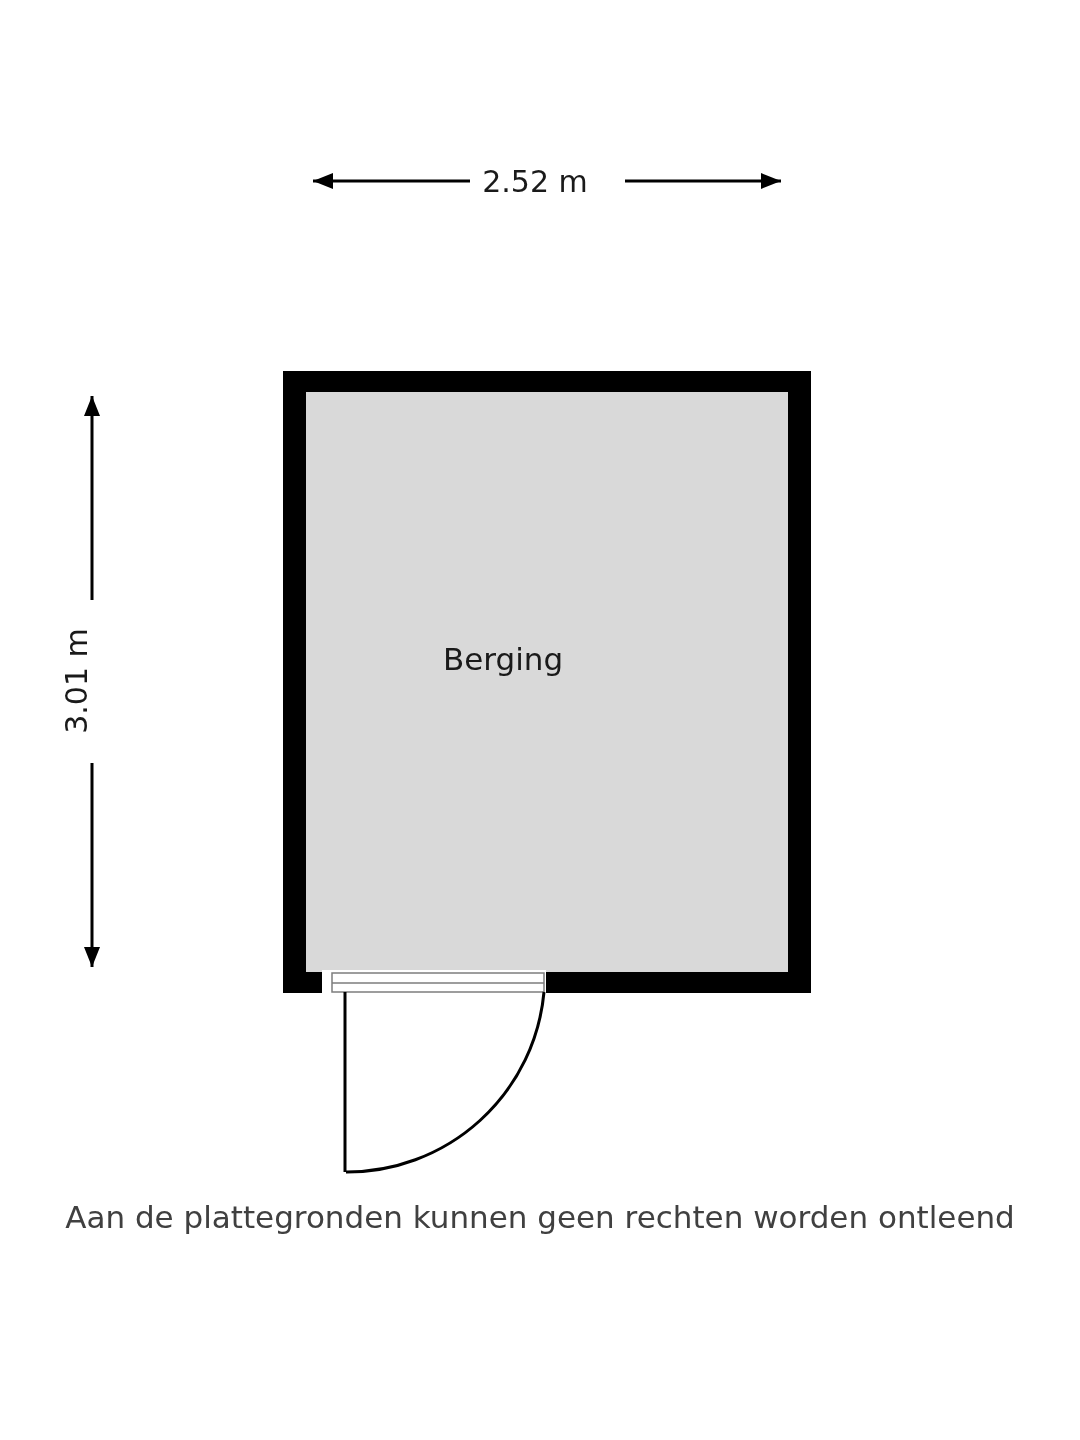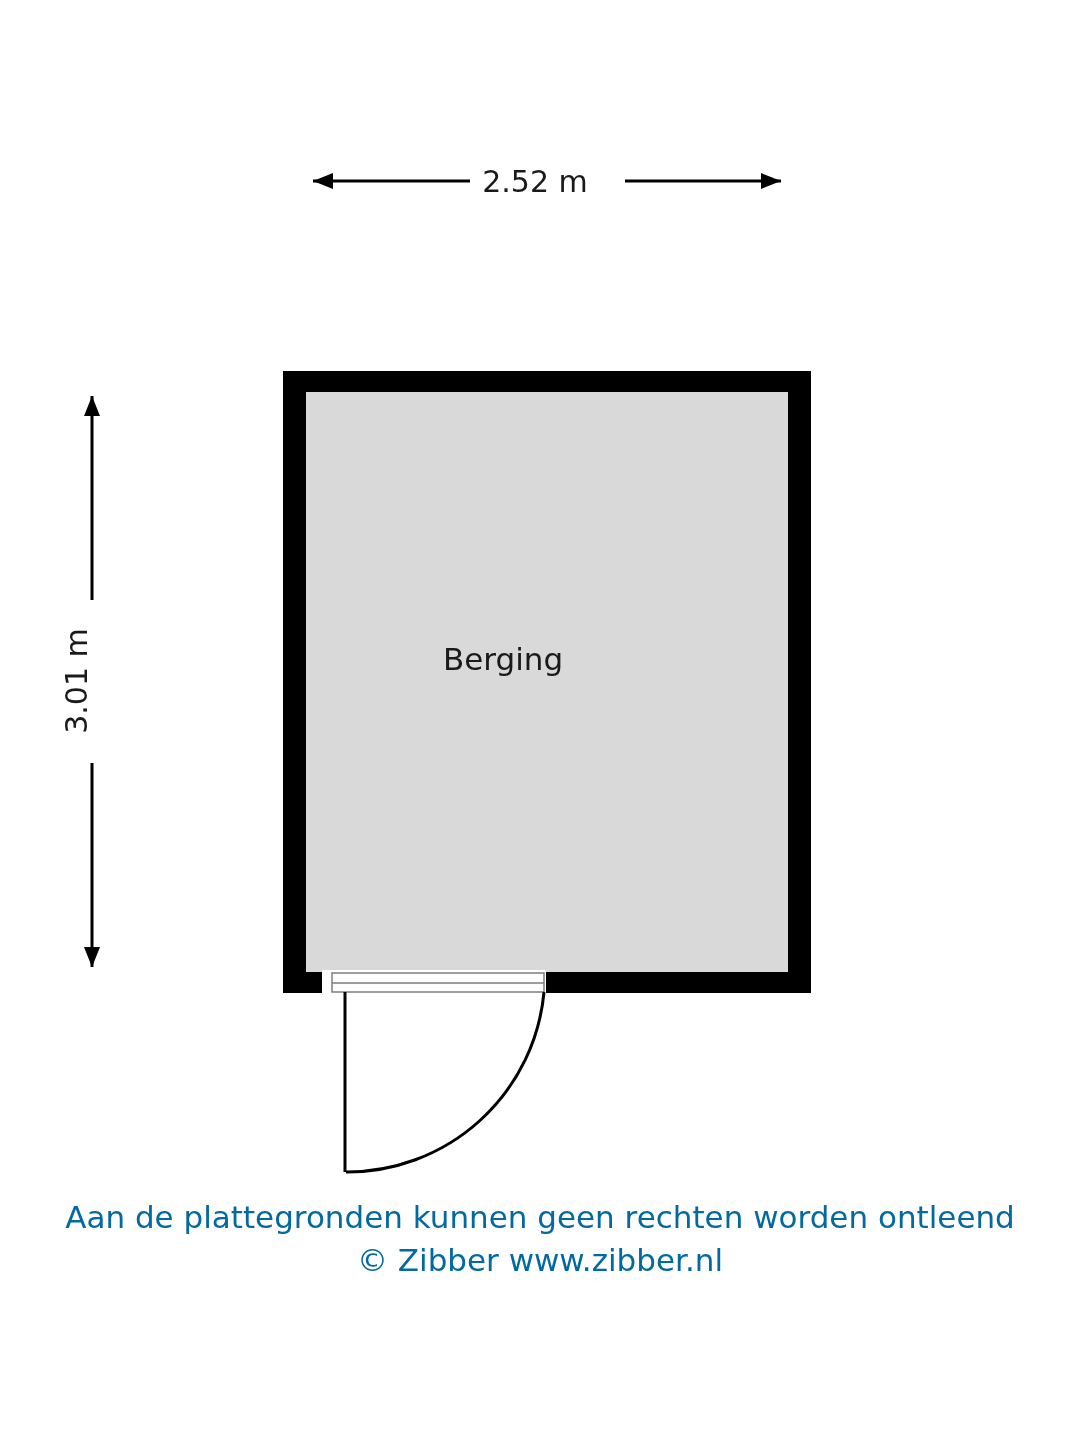--- a/index.html
+++ b/index.html
@@ -60,21 +60,21 @@
   }
 
   #disclaimer {
     position: absolute;
     left: 0;
     top: 1196px;
     width: 1080px;
     text-align: center;
     font-size: 31px;
     line-height: 43px;
-    color: #0369a1;
+    color: #404040;
   }
   #disclaimer .line2 {
     display: block;
   }
 </style>
 </head>
 <body>
 
 <div>
 
@@ -114,16 +114,15 @@
   </svg>
 
   <div class="dim-label" id="dim-top-label">2.52 m</div>
 
   <div class="dim-label" id="dim-left-label">3.01 m</div>
 
   <div id="room-label">Berging</div>
 
   <div id="disclaimer">
     <span>Aan de plattegronden kunnen geen rechten worden ontleend</span>
-    <span class="line2">© Zibber www.zibber.nl</span>
   </div>
 
 </div>
 
 </body></html>

